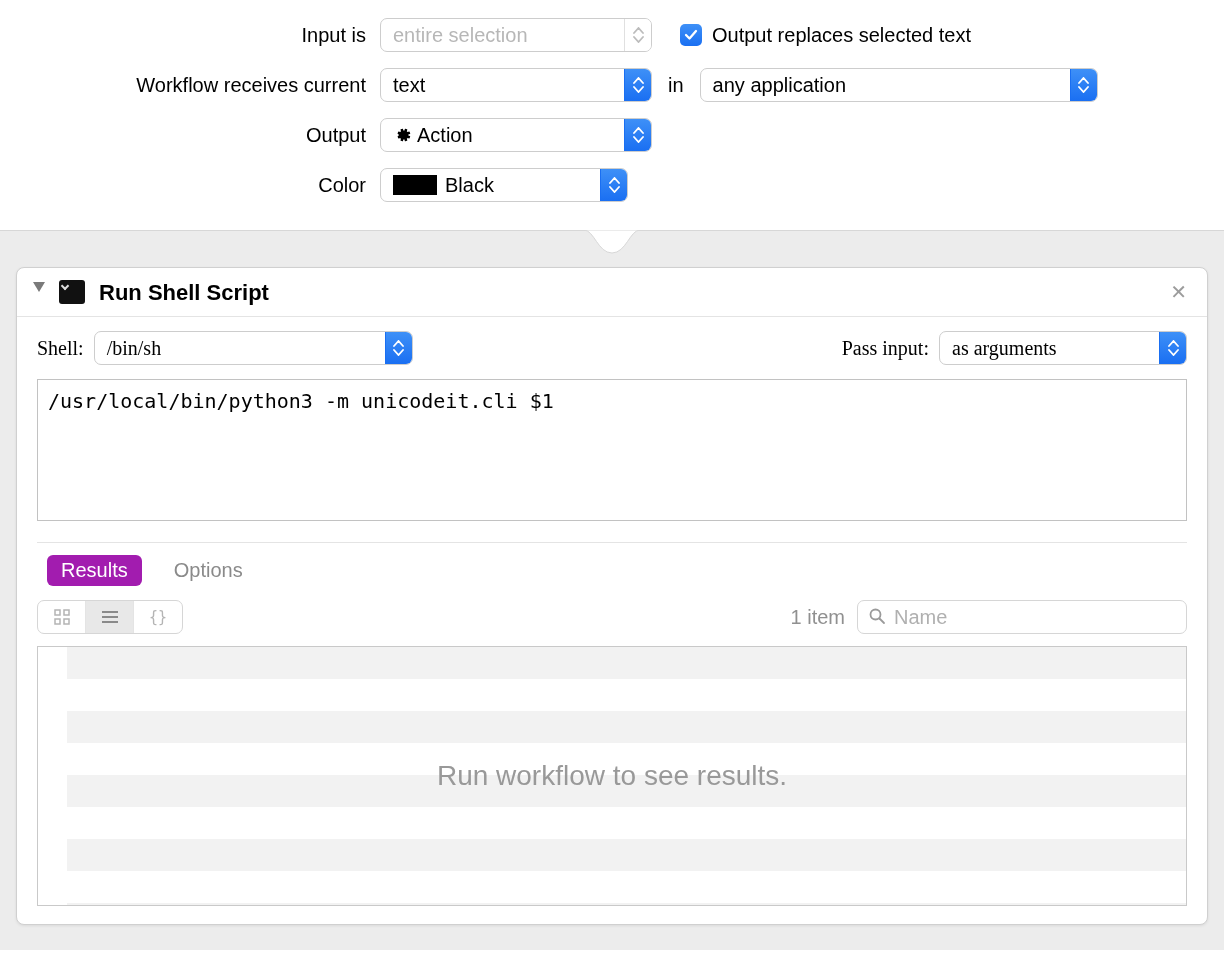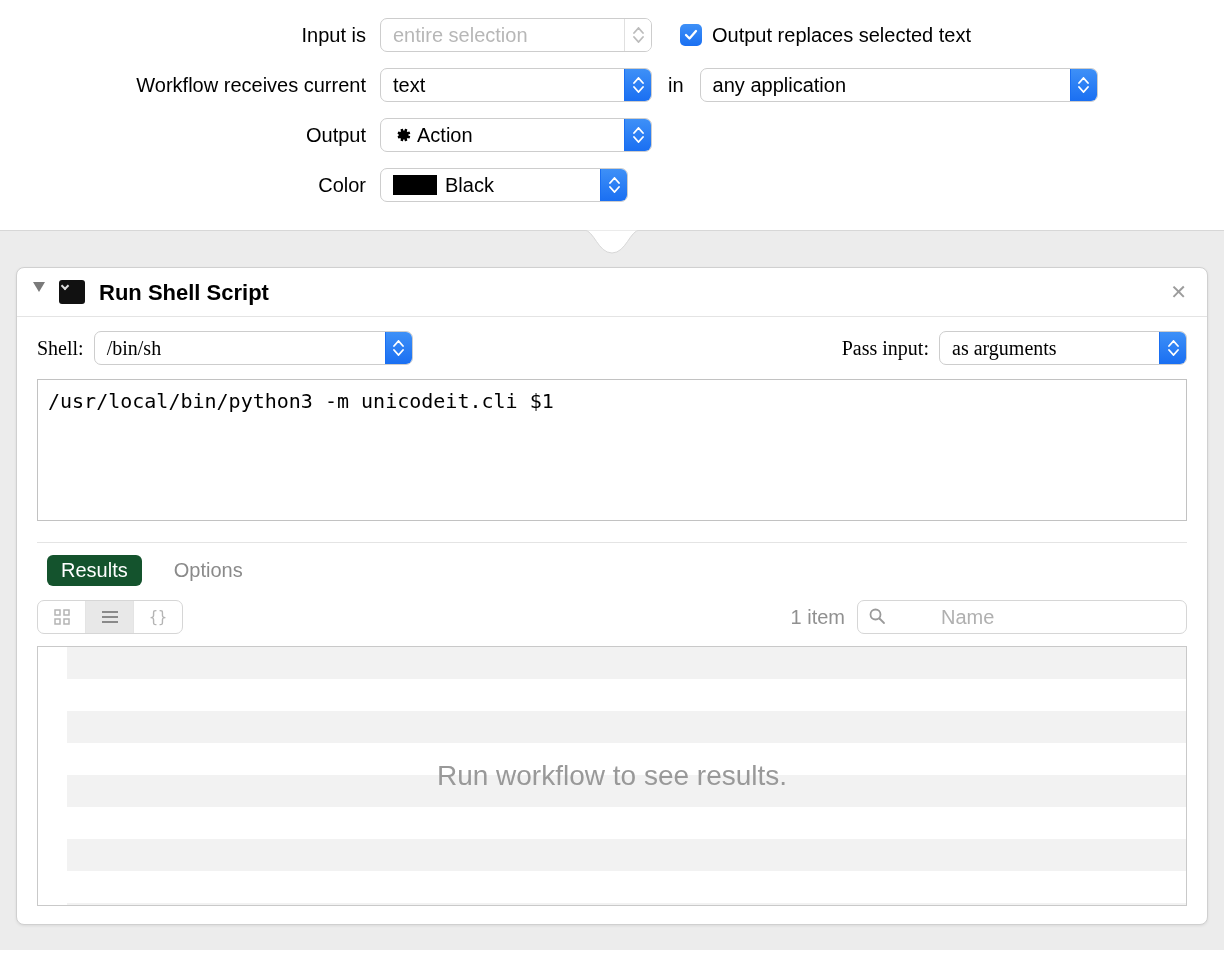--- a/index.html
+++ b/index.html
@@ -202,21 +202,21 @@
     gap: 18px;
   }
   .tab-btn {
     font-size: 20px;
     padding: 4px 14px;
     border-radius: 6px;
     color: #8a8a8a;
     font-weight: 500;
   }
   .tab-btn.active {
-    background: #14532d;
+    background: #a21caf;
     color: #fff;
   }
 
   .results-toolbar {
     display: flex;
     align-items: center;
     padding: 0 20px 12px 20px;
     gap: 12px;
   }
   .seg-control {
@@ -251,21 +251,20 @@
     padding: 0 10px;
     gap: 8px;
   }
   .search-field input {
     border: none;
     outline: none;
     font-size: 20px;
     width: 100%;
     color: #a21caf;
     background: transparent;
-    margin-left: 47px;
   }
   .search-field input::placeholder { color: #b0b0b0; }
 
   .results-table {
     margin: 0 20px 18px 20px;
     border: 1px solid #c9c9c9;
     height: 260px;
     position: relative;
     overflow: hidden;
     padding-left: 29px;

